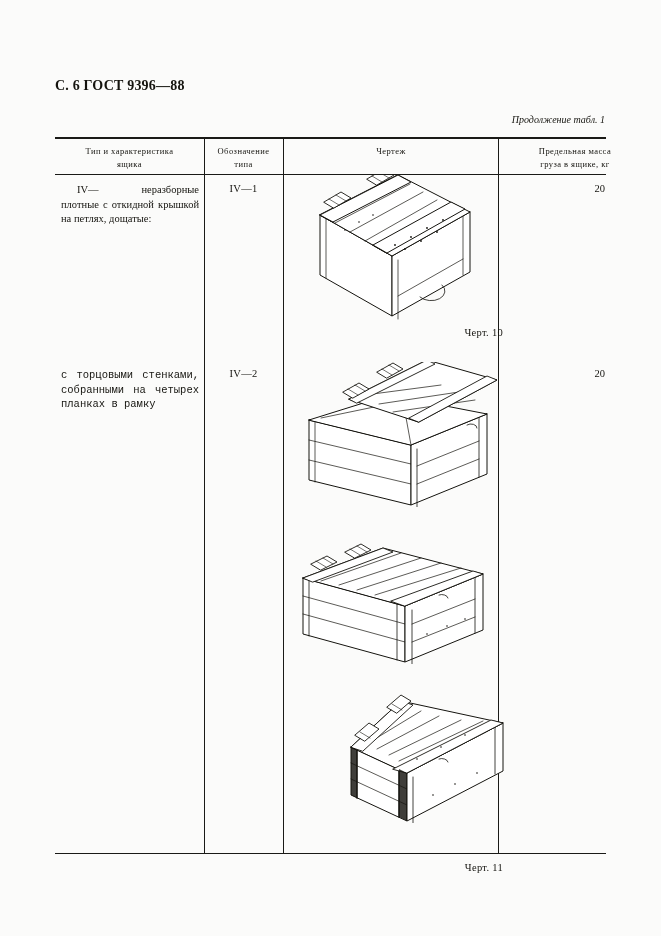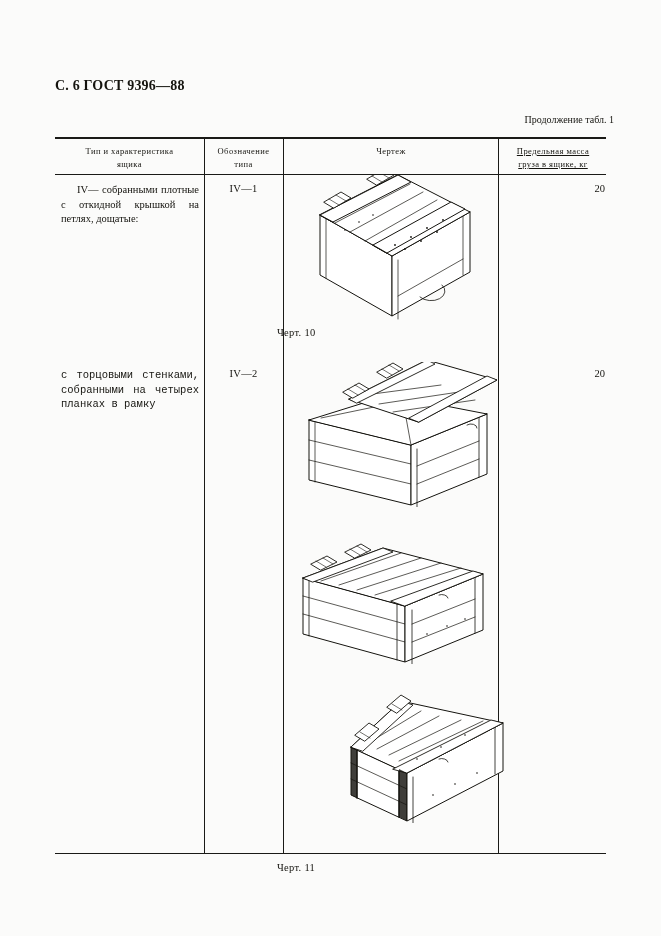--- a/index.html
+++ b/index.html
@@ -21,23 +21,24 @@
     position: absolute;
     left: 55px;
     top: 78px;
     font-size: 14px;
     font-weight: bold;
     letter-spacing: 0.2px;
     white-space: nowrap;
   }
   .tbl-continuation {
     position: absolute;
-    right: 47px;
+    right: 56px;
     top: 114px;
     font-size: 10px;
+    font-style: italic;
     white-space: nowrap;
   }
   .table-wrap {
     position: absolute;
     left: 55px;
     top: 137px;
     width: 551px;
     height: 513px;
   }
   .tline {
@@ -56,21 +57,21 @@
     position: absolute;
     text-align: center;
     font-size: 8.5px;
     line-height: 13px;
     letter-spacing: 0.45px;
     top: 8px;
   }
   .ch-1 { left: 2px;   width: 145px; }
   .ch-2 { left: 151px; width: 75px;  }
   .ch-3 { left: 231px; width: 210px; }
-  .ch-4 { left: 446px; width: 104px; text-decoration: underline; }
+  .ch-4 { left: 468px; width: 104px; }
 
   .cell-desc {
     position: absolute;
     left: 6px;
     width: 138px;
     font-size: 10.5px;
     line-height: 14.6px;
     text-align: justify;
     text-align-last: left;
     hyphens: manual;
@@ -95,22 +96,22 @@
     width: 104px;
     text-align: right;
     font-size: 10.5px;
   }
   .cell-mass.r1 { top: 46px; }
   .cell-mass.r2 { top: 231px; }
 
   .fig-caption {
     position: absolute;
     width: 210px;
-    left: 222px;
-    text-align: left;
+    left: 238px;
+    text-align: right;
     font-size: 10.5px;
     letter-spacing: 0.3px;
   }
   .fc-10 { top: 190px; }
   .fc-11 { top: 693px; margin-top: 32px; }
 
   .figure {
     position: absolute;
   }
   .fig-10 { left: 240px; top: 38px;  width: 200px; height: 148px; }
@@ -147,21 +148,21 @@
       <div>типа</div>
     </div>
     <div class="col-head ch-3">
       <div>Чертеж</div>
     </div>
     <div class="col-head ch-4">
       <div>Предельная масса</div>
       <div>груза в ящике, кг</div>
     </div>
 
-    <div class="cell-desc r1">IV— собранными плотные с откидной крышкой на петлях, дощатые:</div>
+    <div class="cell-desc r1">IV— неразборные плотные с откидной крышкой на петлях, дощатые:</div>
     <div class="cell-type r1">IV—1</div>
     <div class="cell-mass r1">20</div>
 
     <div class="cell-desc r2">с торцовыми стенками, собранными на четырех планках в рамку</div>
     <div class="cell-type r2">IV—2</div>
     <div class="cell-mass r2">20</div>
 
     <div class="fig-caption fc-10">Черт. 10</div>
     <div class="fig-caption fc-11">Черт. 11</div>
 

